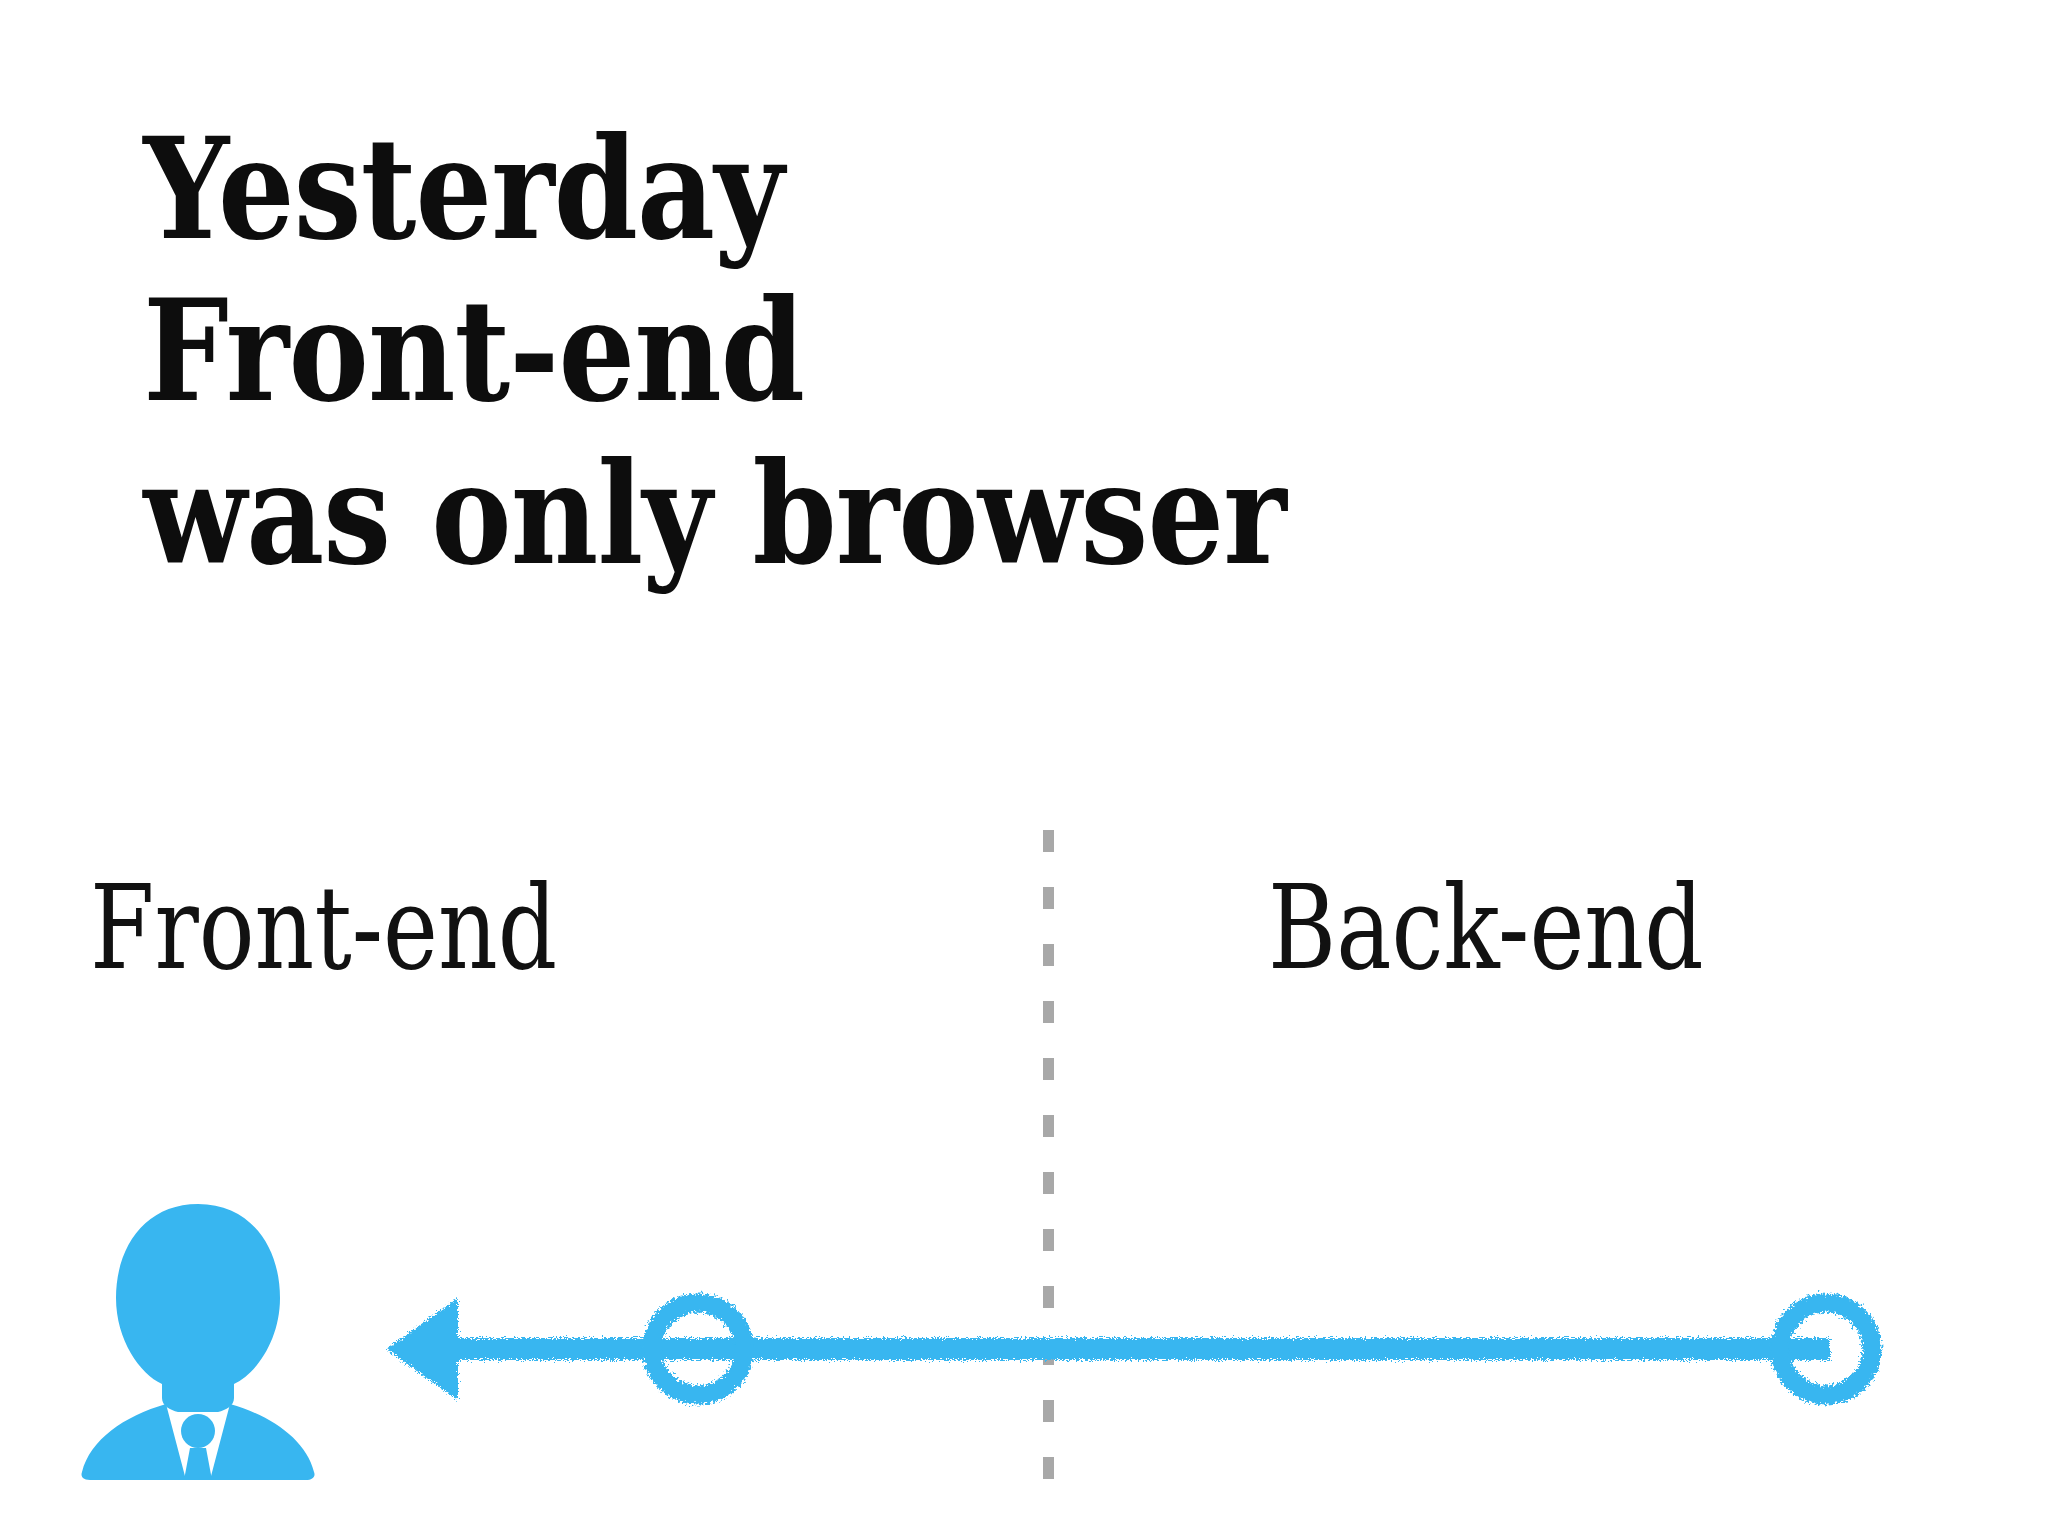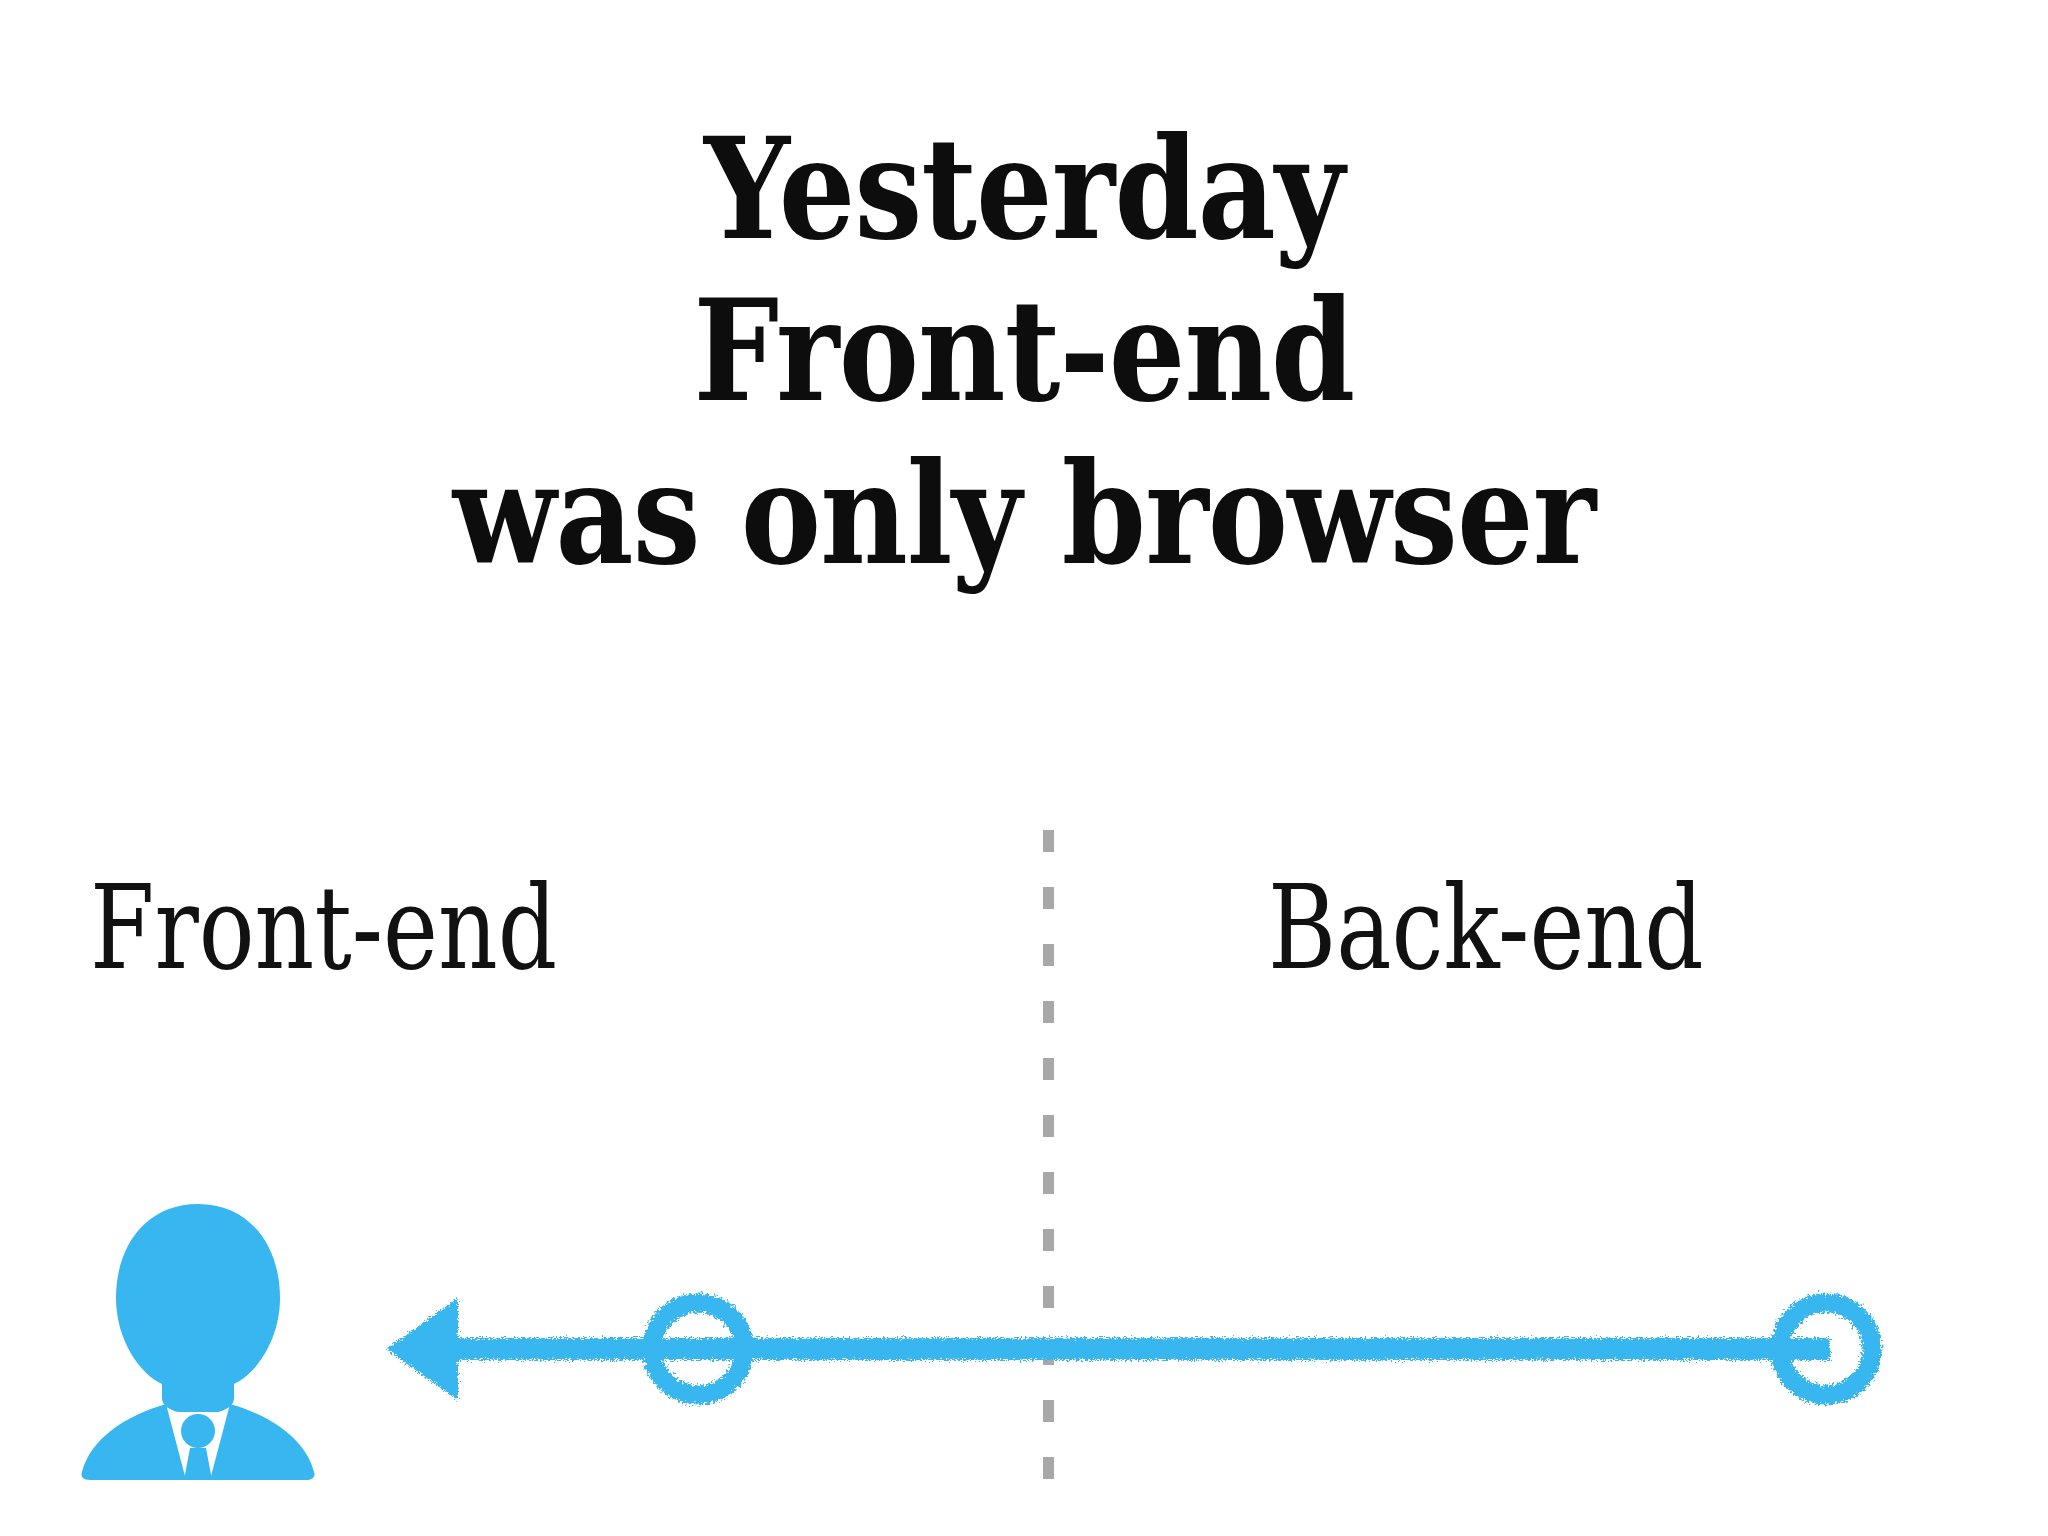--- a/index.html
+++ b/index.html
@@ -17,21 +17,20 @@
     background: #ffffff;
     overflow: hidden;
   }
 
   
   .title-block {
     position: absolute;
     left: 0;
     top: 108px;
     width: 2048px;
-    text-align: center;
   }
   .title-line {
     display: block;
     font-family: "DejaVu Serif", "Liberation Serif", serif;
     font-weight: bold;
     color: #0d0d0d;
     font-size: 142px;
     line-height: 1.16;
     letter-spacing: -1px;
     transform: scaleX(0.86);

